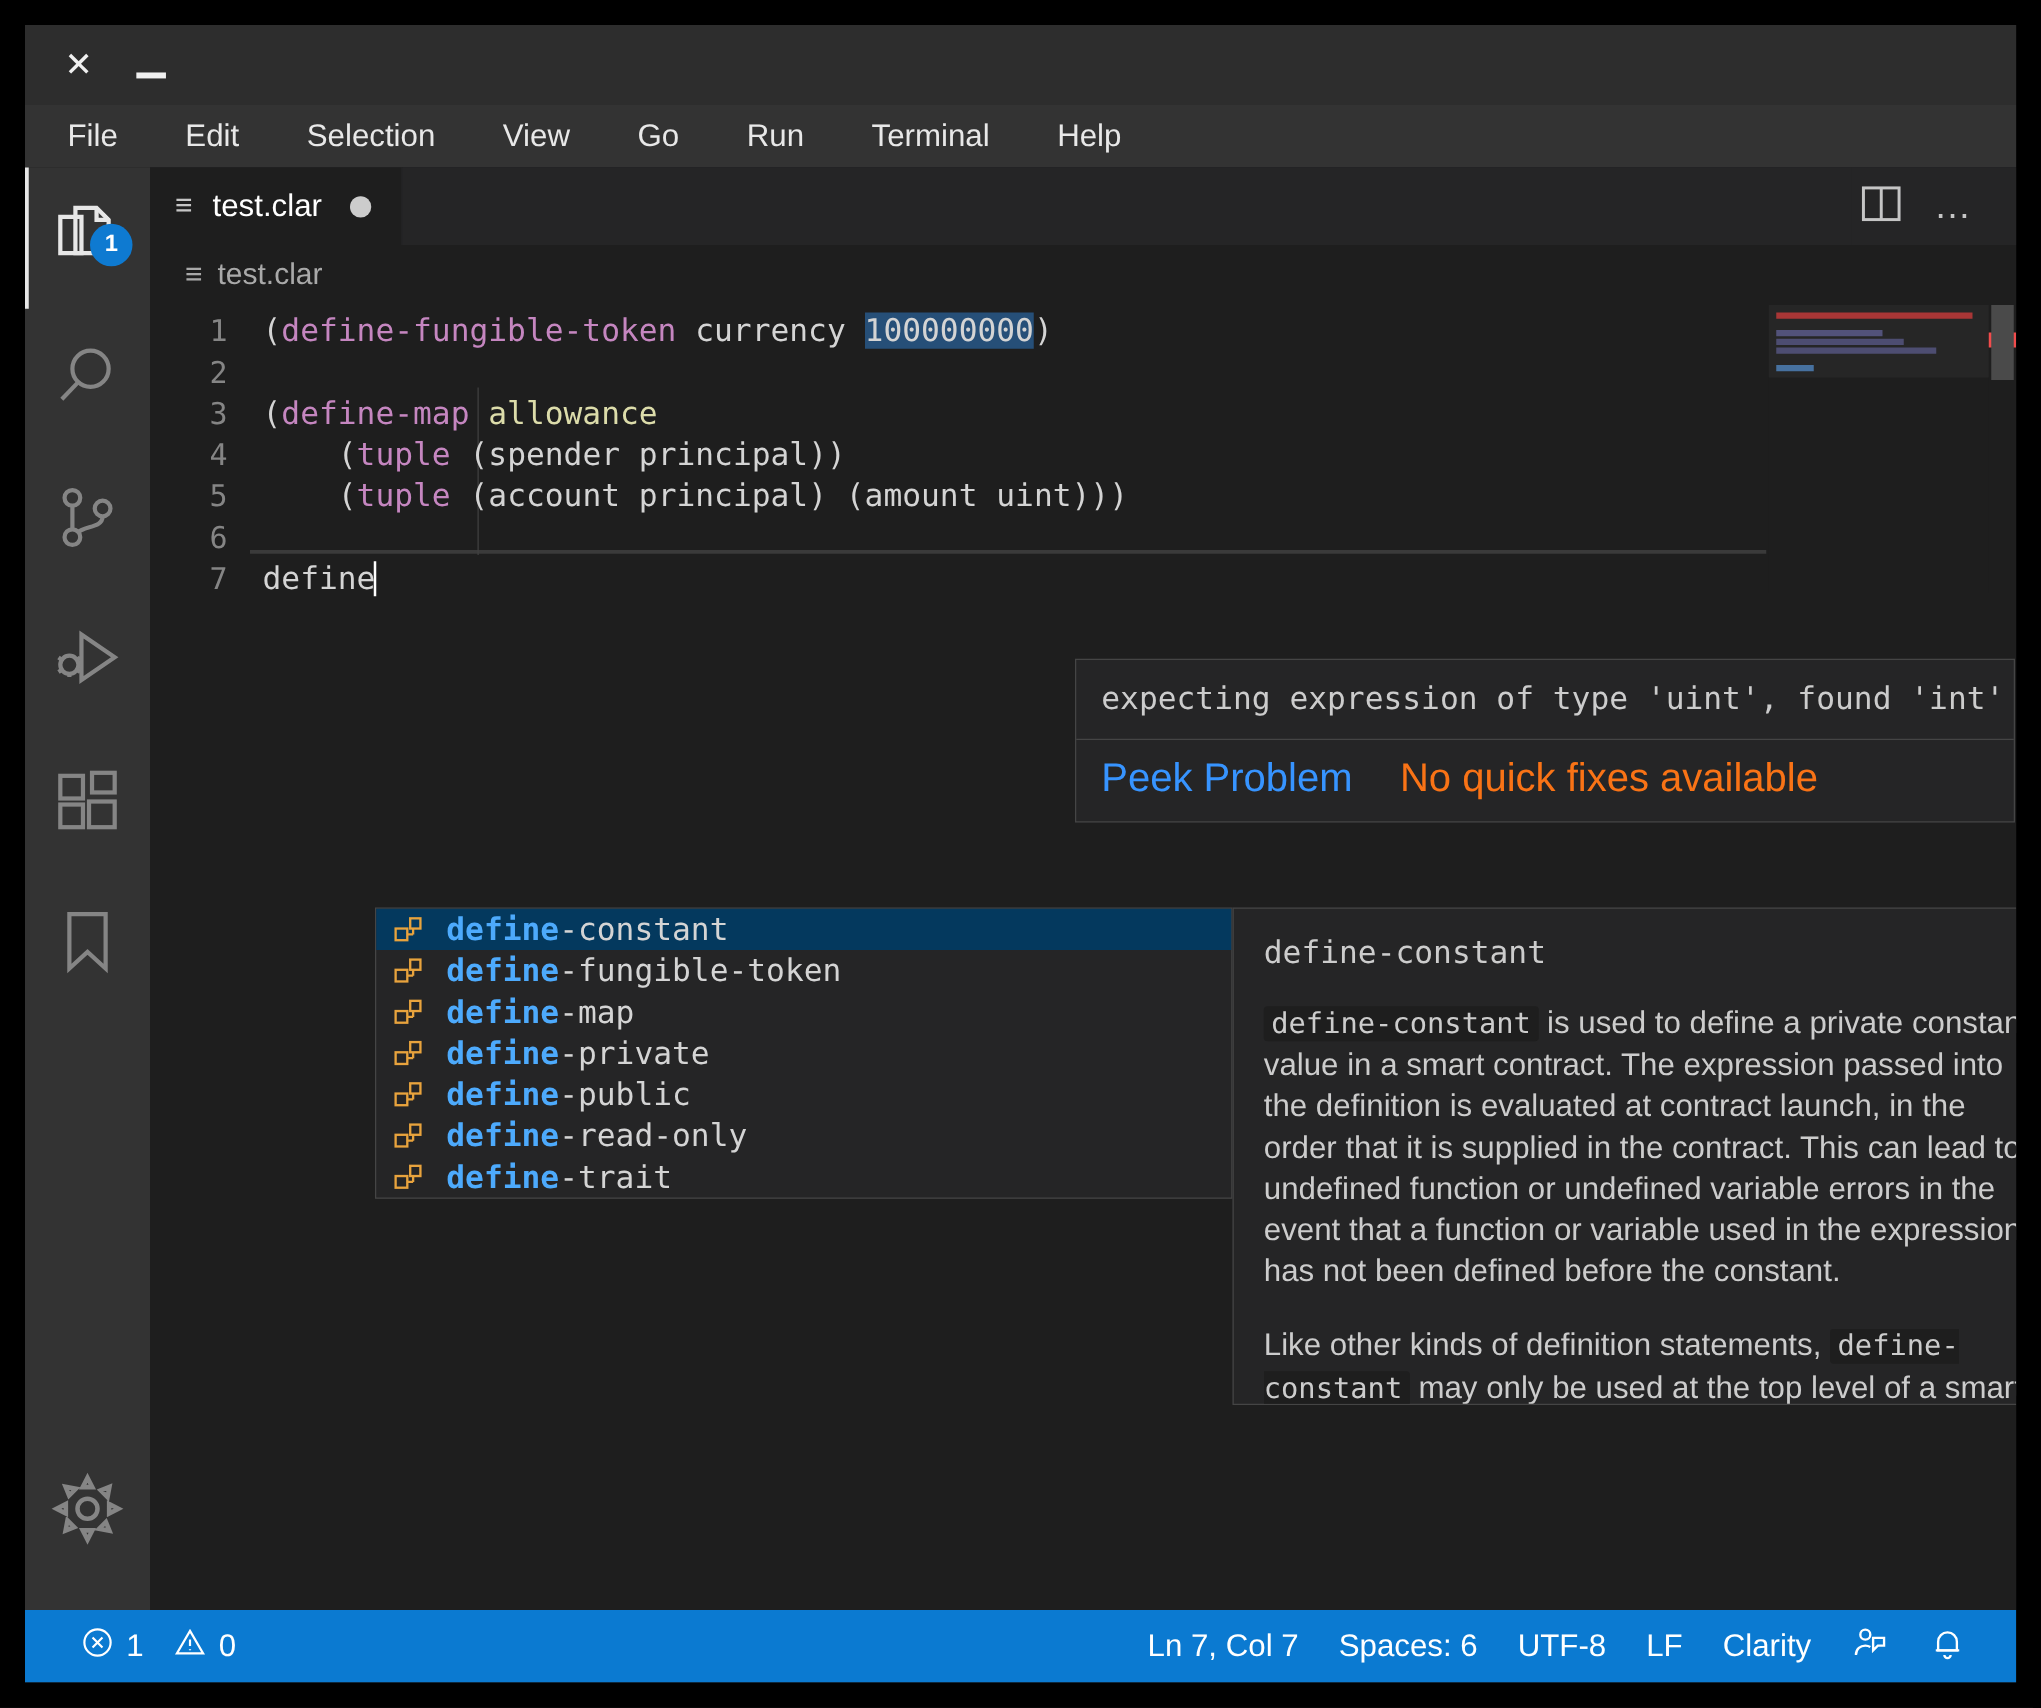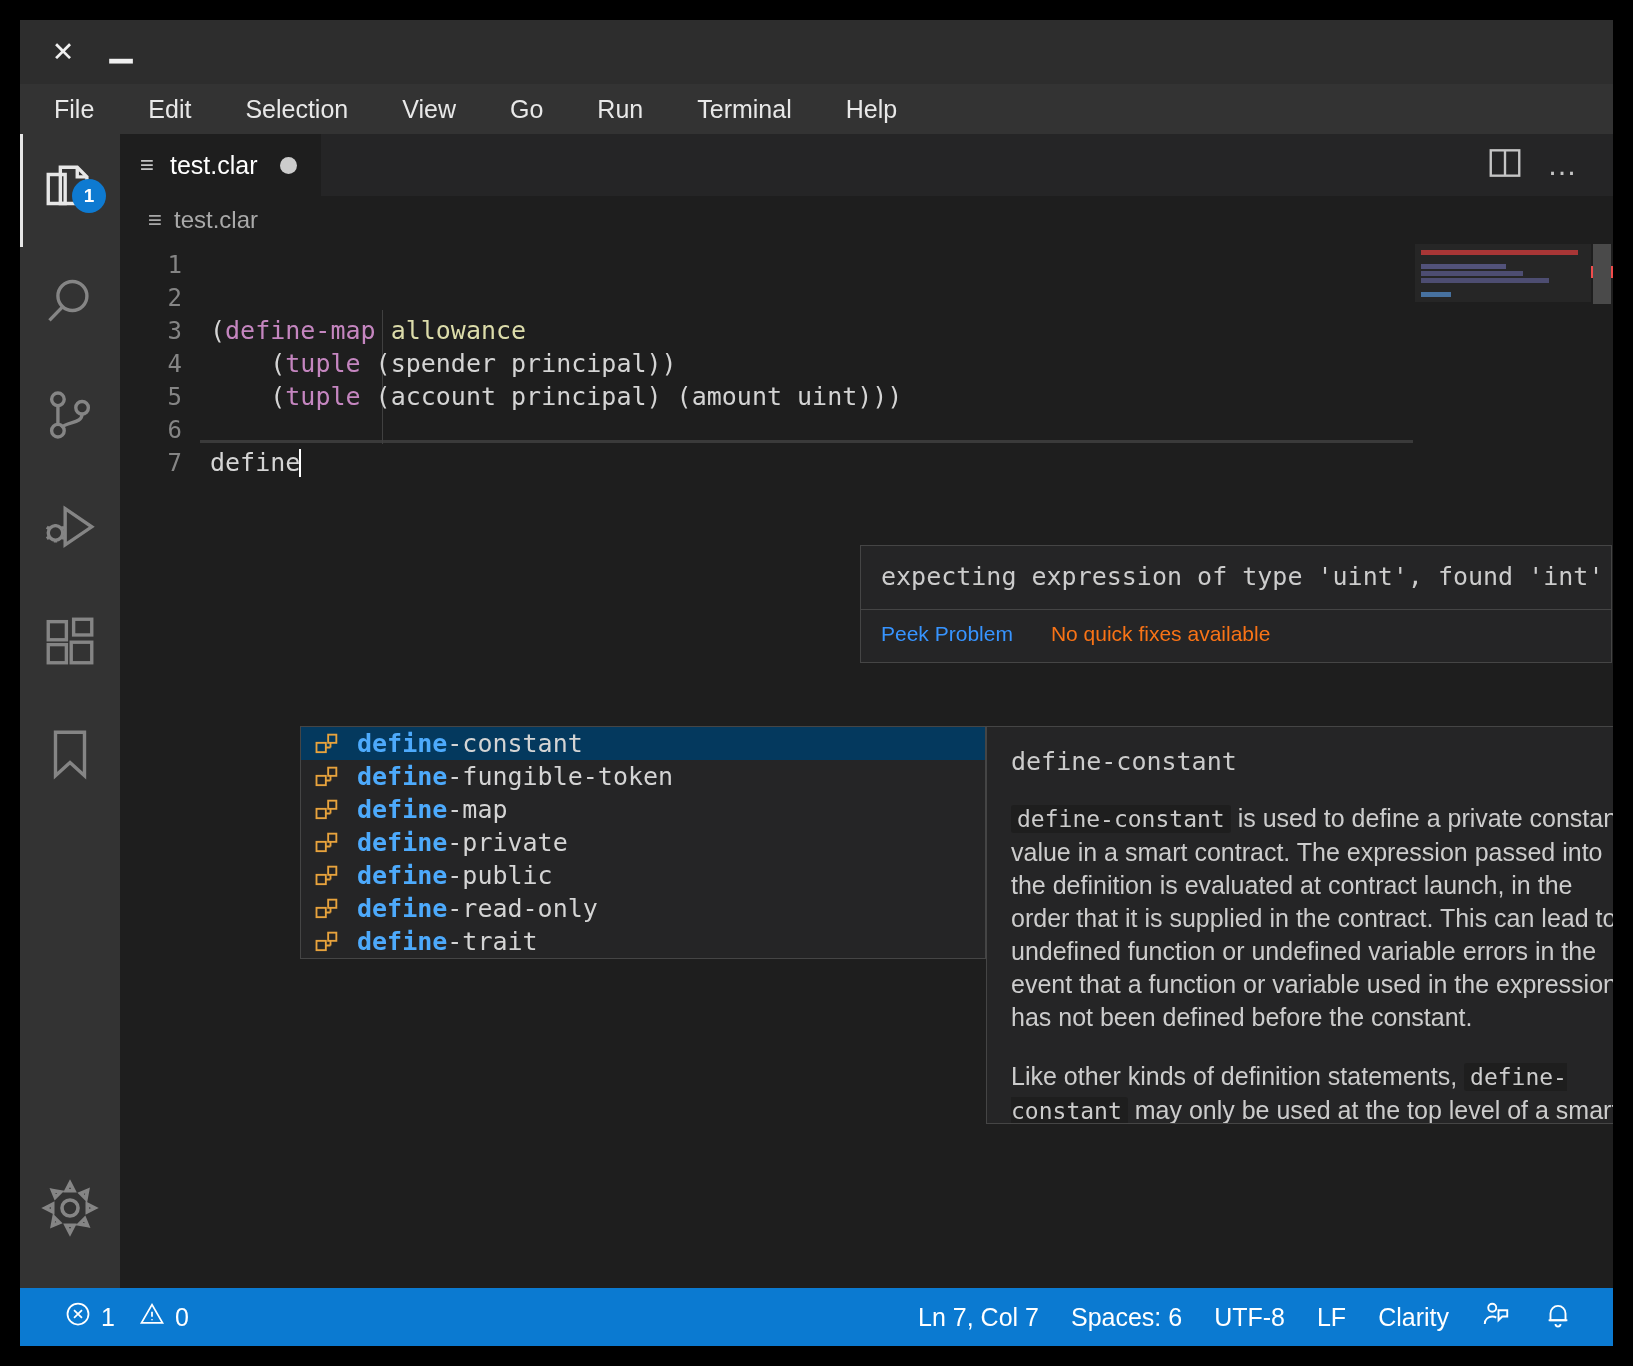--- a/index.html
+++ b/index.html
@@ -166,37 +166,37 @@
   }
   .cursor {
     display: inline-block; width: 2px; height: 28px;
     background: #ffffff; vertical-align: -6px;
     margin-left: -1px;
   }
 
   
   .hover {
     position: absolute;
-    left: 740px; top: 301px; width: 752px;
+    left: 740px; top: 283px; width: 752px;
     background: #252526;
     border: 1px solid #454545;
     z-index: 30;
     font-family: "DejaVu Sans Mono", monospace;
   }
   .hover-msg {
     padding: 16px 20px 18px 20px;
     color: #cccccc; font-size: 25px;
     border-bottom: 1px solid #454545;
     white-space: nowrap;
   }
   .hover-actions {
     display: flex; align-items: center; gap: 38px;
     padding: 12px 20px 16px 20px;
     font-family: "Liberation Sans", sans-serif;
-    font-size: 21px;
+    font-size: 32px;
   }
   .hover-link { color: #3794ff; cursor: pointer; }
   .hover-static { color: #f97316; }
 
   
   .suggest {
     position: absolute;
     left: 180px; top: 482px;
     width: 686px;
     background: #252526;
@@ -435,20 +435,21 @@
           <div class="scrollbar-thumb" style="top:0"></div>
         </div>
         <div class="hsb"></div>
 
         <div class="codelines">
 
           <div class="indentguide" style="left:262px; top:66px; height:134px;"></div>
 
           <div class="codeline">
             <span class="lineno">1</span>
+            <span class="linetext"><span class="k-paren">(</span><span class="k-purple">define-fungible-token</span> currency <span class="sel-num">100000000</span><span class="k-paren">)</span></span>
           </div>
 
           <div class="codeline">
             <span class="lineno">2</span>
             <span class="linetext"></span>
           </div>
 
           <div class="codeline">
             <span class="lineno">3</span>
             <span class="linetext"><span class="k-paren">(</span><span class="k-purple">define-map</span> <span class="k-yellow">allowance</span></span>

